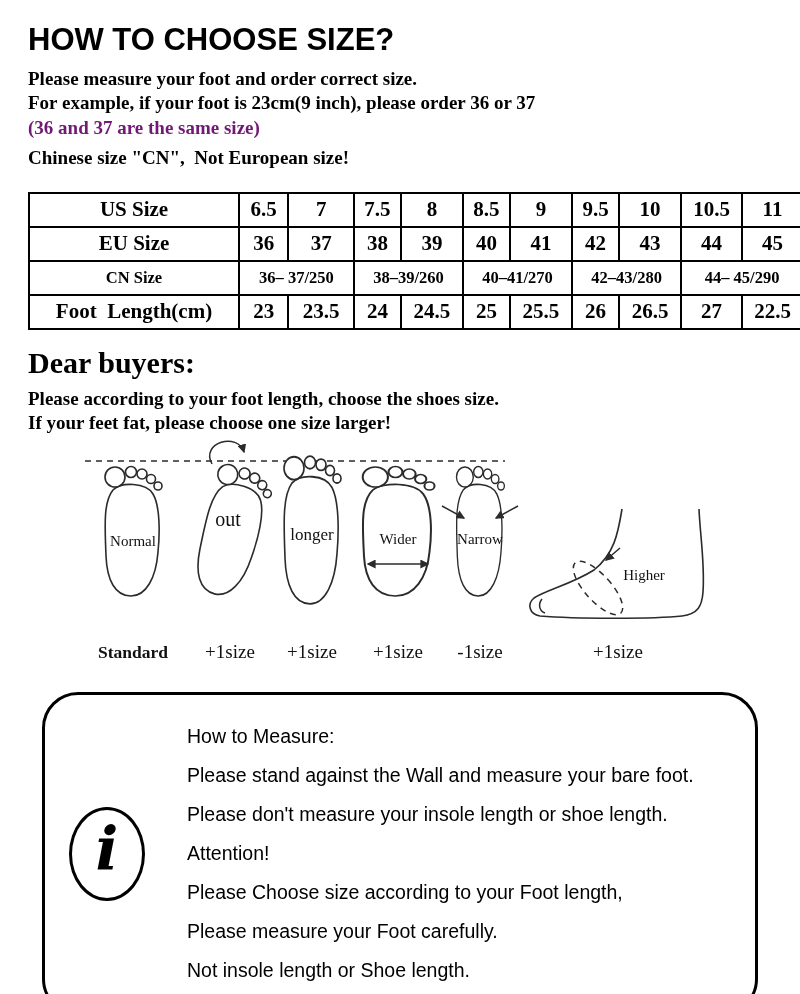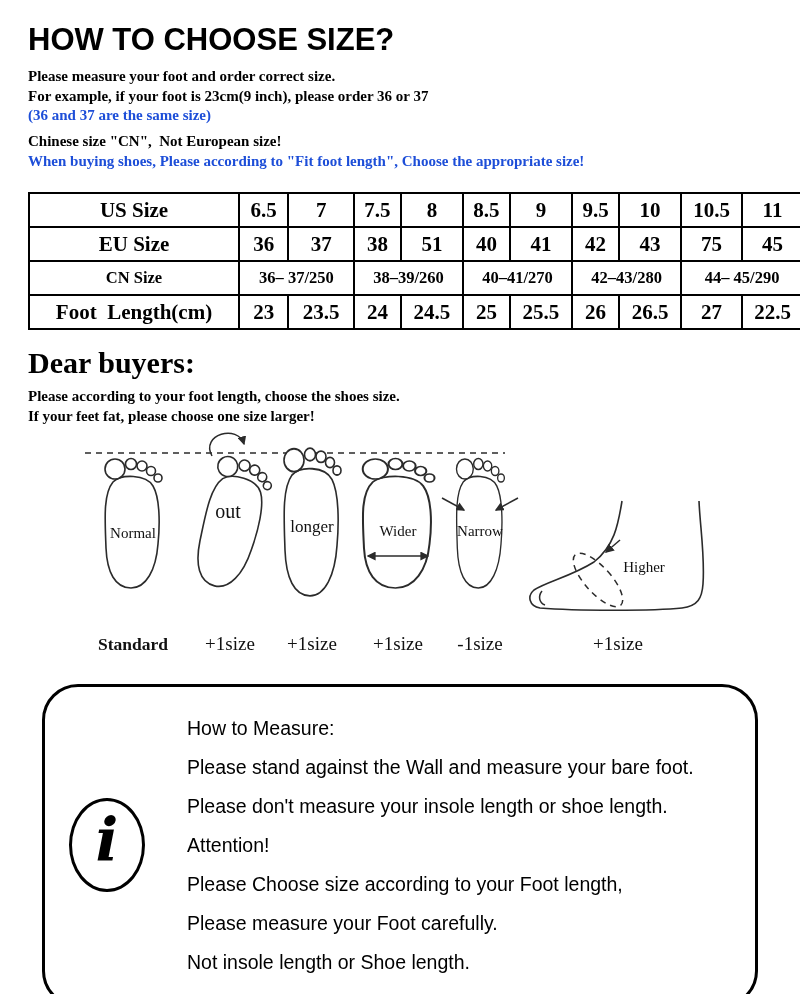--- a/index.html
+++ b/index.html
@@ -7,22 +7,22 @@
   body {
     width: 800px; height: 994px; background: #fff; overflow: hidden;
     font-family: "Liberation Serif", serif; color: #000;
   }
   .page { padding: 10px 28px 0 28px; }
 
   .title {
     font-family: "Liberation Sans", sans-serif;
     font-size: 31px; font-weight: 700; margin: 12px 0 10px 0;
   }
-  .lede { font-size: 15px; font-weight: 700; margin: 2px 0; line-height: 1.18; }
-  .red { color: #1d4ed8; }
+  .lede { font-size: 19px; font-weight: 700; margin: 2px 0; line-height: 1.18; }
+  .red { color: #701a75; }
   .gap-top { margin-top: 8px; }
   .warn { width: 724px; }
   .keep-space { white-space: pre-wrap; }
 
   table.size-table { border-collapse: collapse; margin-top: 22px; width: 776px; }
   .size-table td {
     border: 2px solid #000; text-align: center; font-weight: 700;
     font-size: 21px; height: 34px; padding: 0 2px;
   }
   .size-table td.rowhead { width: 210px; white-space: pre-wrap; }
@@ -73,21 +73,20 @@
 <body>
 
 <div class="page">
 
   <h1 class="title">HOW TO CHOOSE SIZE?</h1>
 
   <p class="lede">Please measure your foot and order correct size.</p>
   <p class="lede">For example, if your foot is 23cm(9 inch), please order 36 or 37</p>
   <p class="lede red">(36 and 37 are the same size)</p>
   <p class="lede gap-top keep-space">Chinese size "CN",  Not European size!</p>
-  <p class="lede red warn">When buying shoes, Please according to "Fit foot length", Choose the appropriate size!</p>
 
   <table class="size-table">
     <tbody>
       <tr>
         <td class="rowhead">US Size</td>
         <td>6.5</td>
         <td>7</td>
         <td>7.5</td>
         <td>8</td>
         <td>8.5</td>
@@ -95,26 +94,26 @@
         <td>9.5</td>
         <td>10</td>
         <td>10.5</td>
         <td>11</td>
       </tr>
       <tr>
         <td class="rowhead">EU Size</td>
         <td>36</td>
         <td>37</td>
         <td>38</td>
-        <td>51</td>
+        <td>39</td>
         <td>40</td>
         <td>41</td>
         <td>42</td>
         <td>43</td>
-        <td>75</td>
+        <td>44</td>
         <td>45</td>
       </tr>
       <tr class="cn-row">
         <td class="rowhead">CN Size</td>
         <td colspan="2">36– 37/250</td>
         <td colspan="2">38–39/260</td>
         <td colspan="2">40–41/270</td>
         <td colspan="2">42–43/280</td>
         <td colspan="2">44– 45/290</td>
       </tr>

